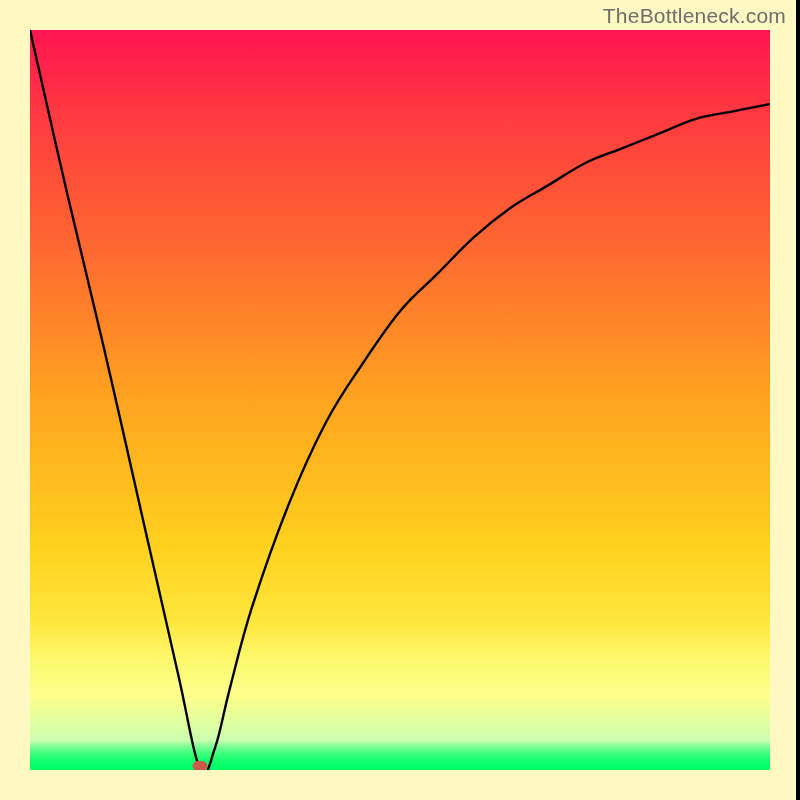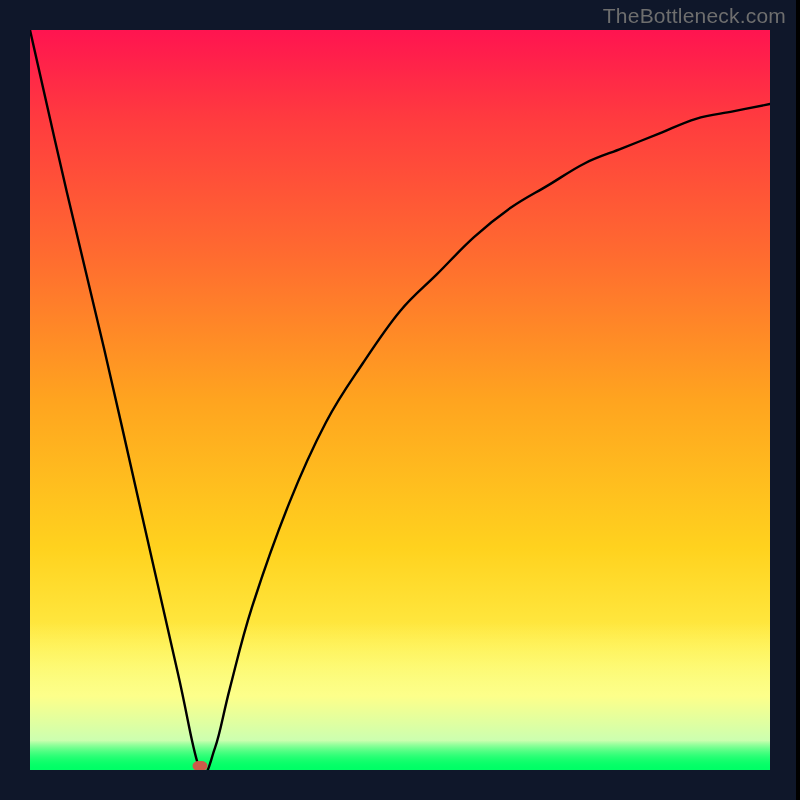--- a/index.html
+++ b/index.html
@@ -8,21 +8,21 @@
     width: 800px;
     height: 800px;
     overflow: hidden;
     background: #000;
     font-family: Arial, Helvetica, sans-serif;
   }
   .frame {
     position: relative;
     width: 796px;
     height: 800px;
-    background: #0f172a;
+    background: #fef9c3;
   }
   .watermark {
     position: absolute;
     top: 4px;
     right: 10px;
     color: #6e6e6e;
     font-size: 21px;
     font-weight: 400;
     letter-spacing: 0.2px;
     user-select: none;

